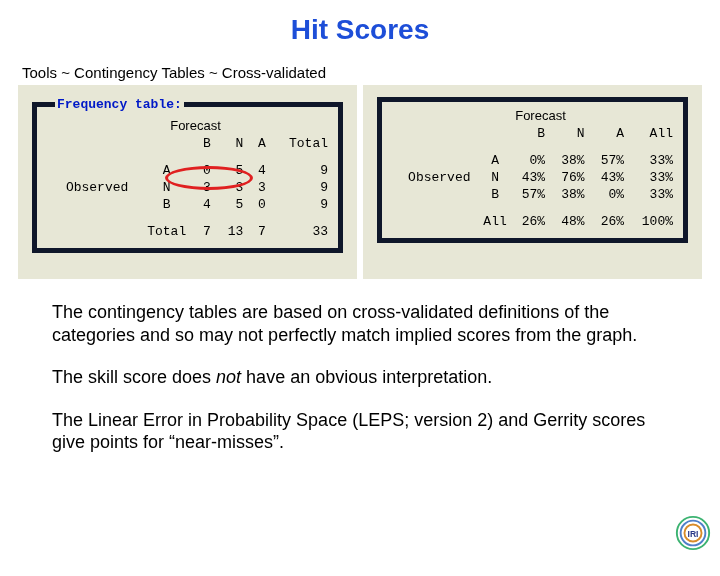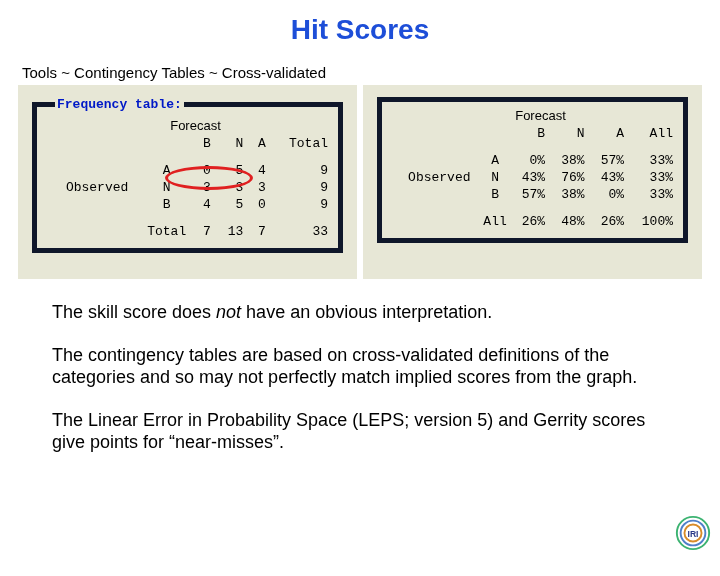--- a/index.html
+++ b/index.html
@@ -215,25 +215,25 @@
           <td>100%</td>
         </tr>
       </tbody>
         </table>
     </fieldset>
   </div>
 
 </div>
 
 <div class="body-text">
+  <p>The contingency tables are based on cross-validated definitions of the categories and so may not perfectly match implied scores from the graph.</p>
   <p>
     <span>The skill score does </span><span class="italic">not</span><span> have an obvious interpretation.</span>
   </p>
-  <p>The contingency tables are based on cross-validated definitions of the categories and so may not perfectly match implied scores from the graph.</p>
-  <p>The Linear Error in Probability Space (LEPS; version 5) and Gerrity scores give points for “near-misses”.</p>
+  <p>The Linear Error in Probability Space (LEPS; version 2) and Gerrity scores give points for “near-misses”.</p>
 </div>
 
 <div class="logo">
   <svg viewBox="0 0 40 40">
     <circle cx="20" cy="20" r="17" fill="none" stroke="#3cb371" stroke-width="2"></circle>
     <circle cx="20" cy="20" r="13" fill="none" stroke="#4f7fc9" stroke-width="2"></circle>
     <circle cx="20" cy="20" r="9" fill="none" stroke="#d88b2a" stroke-width="2"></circle>
     <text x="20" y="24" text-anchor="middle" font-size="9" font-weight="bold" font-family="Arial" fill="#2b3988">IRI</text>
   </svg>
 </div>

